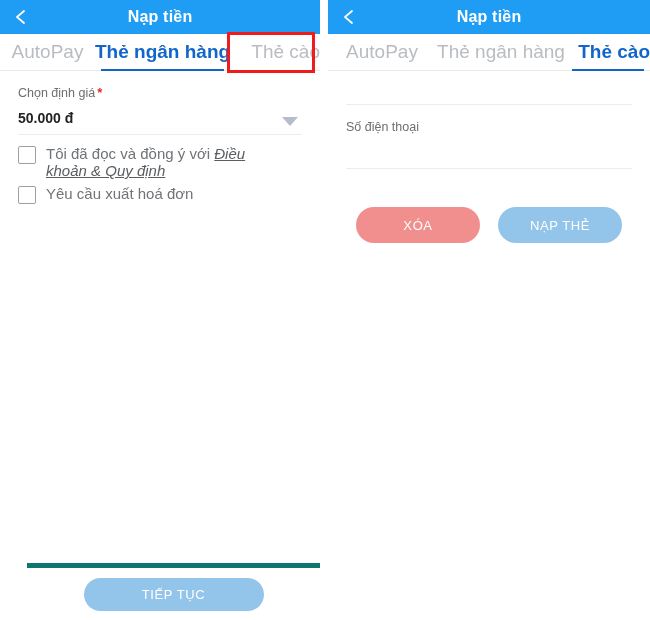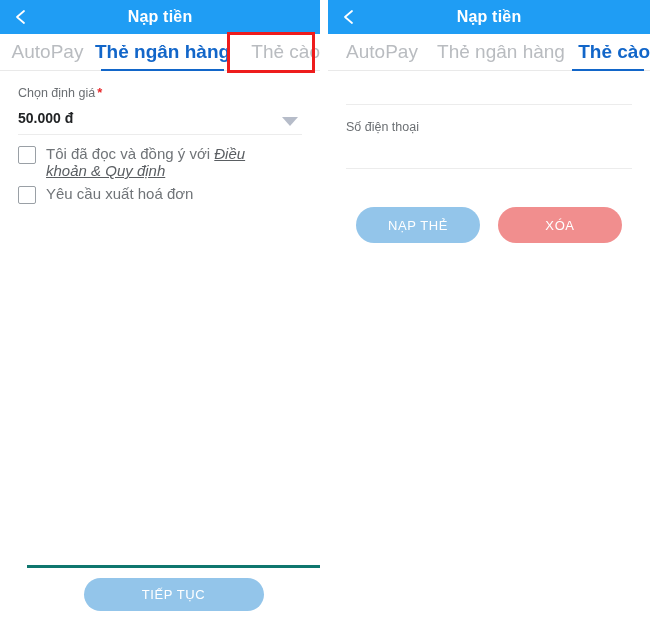--- a/index.html
+++ b/index.html
@@ -197,21 +197,21 @@
     color: #5a5e62;
     cursor: pointer;
   }
 
   
   .footer {
     position: absolute;
     left: 0;
     right: 0;
     bottom: 0;
-    border-top: 3px solid #0f766e;
+    border-top: 5px solid #0f766e;
     height: 52px;
     display: flex;
     align-items: center;
     justify-content: center;
     background: #ffffff;
     margin-left: 27px;
   }
   .btn {
     border: none;
     border-radius: 20px;
@@ -341,21 +341,21 @@
       <div class="field">
         <div class="field-label">
           <span>Số điện thoại</span><span class="req"></span>
         </div>
         <div class="field-input field-underline">
           <span></span>
         </div>
       </div>
 
       <div class="btn-row">
+        <button class="btn btn-clear">XÓA</button>
         <button class="btn btn-topup">NẠP THẺ</button>
-        <button class="btn btn-clear">XÓA</button>
       </div>
 
     </div>
 
   </div>
 
 </div>
 
 </body></html>

